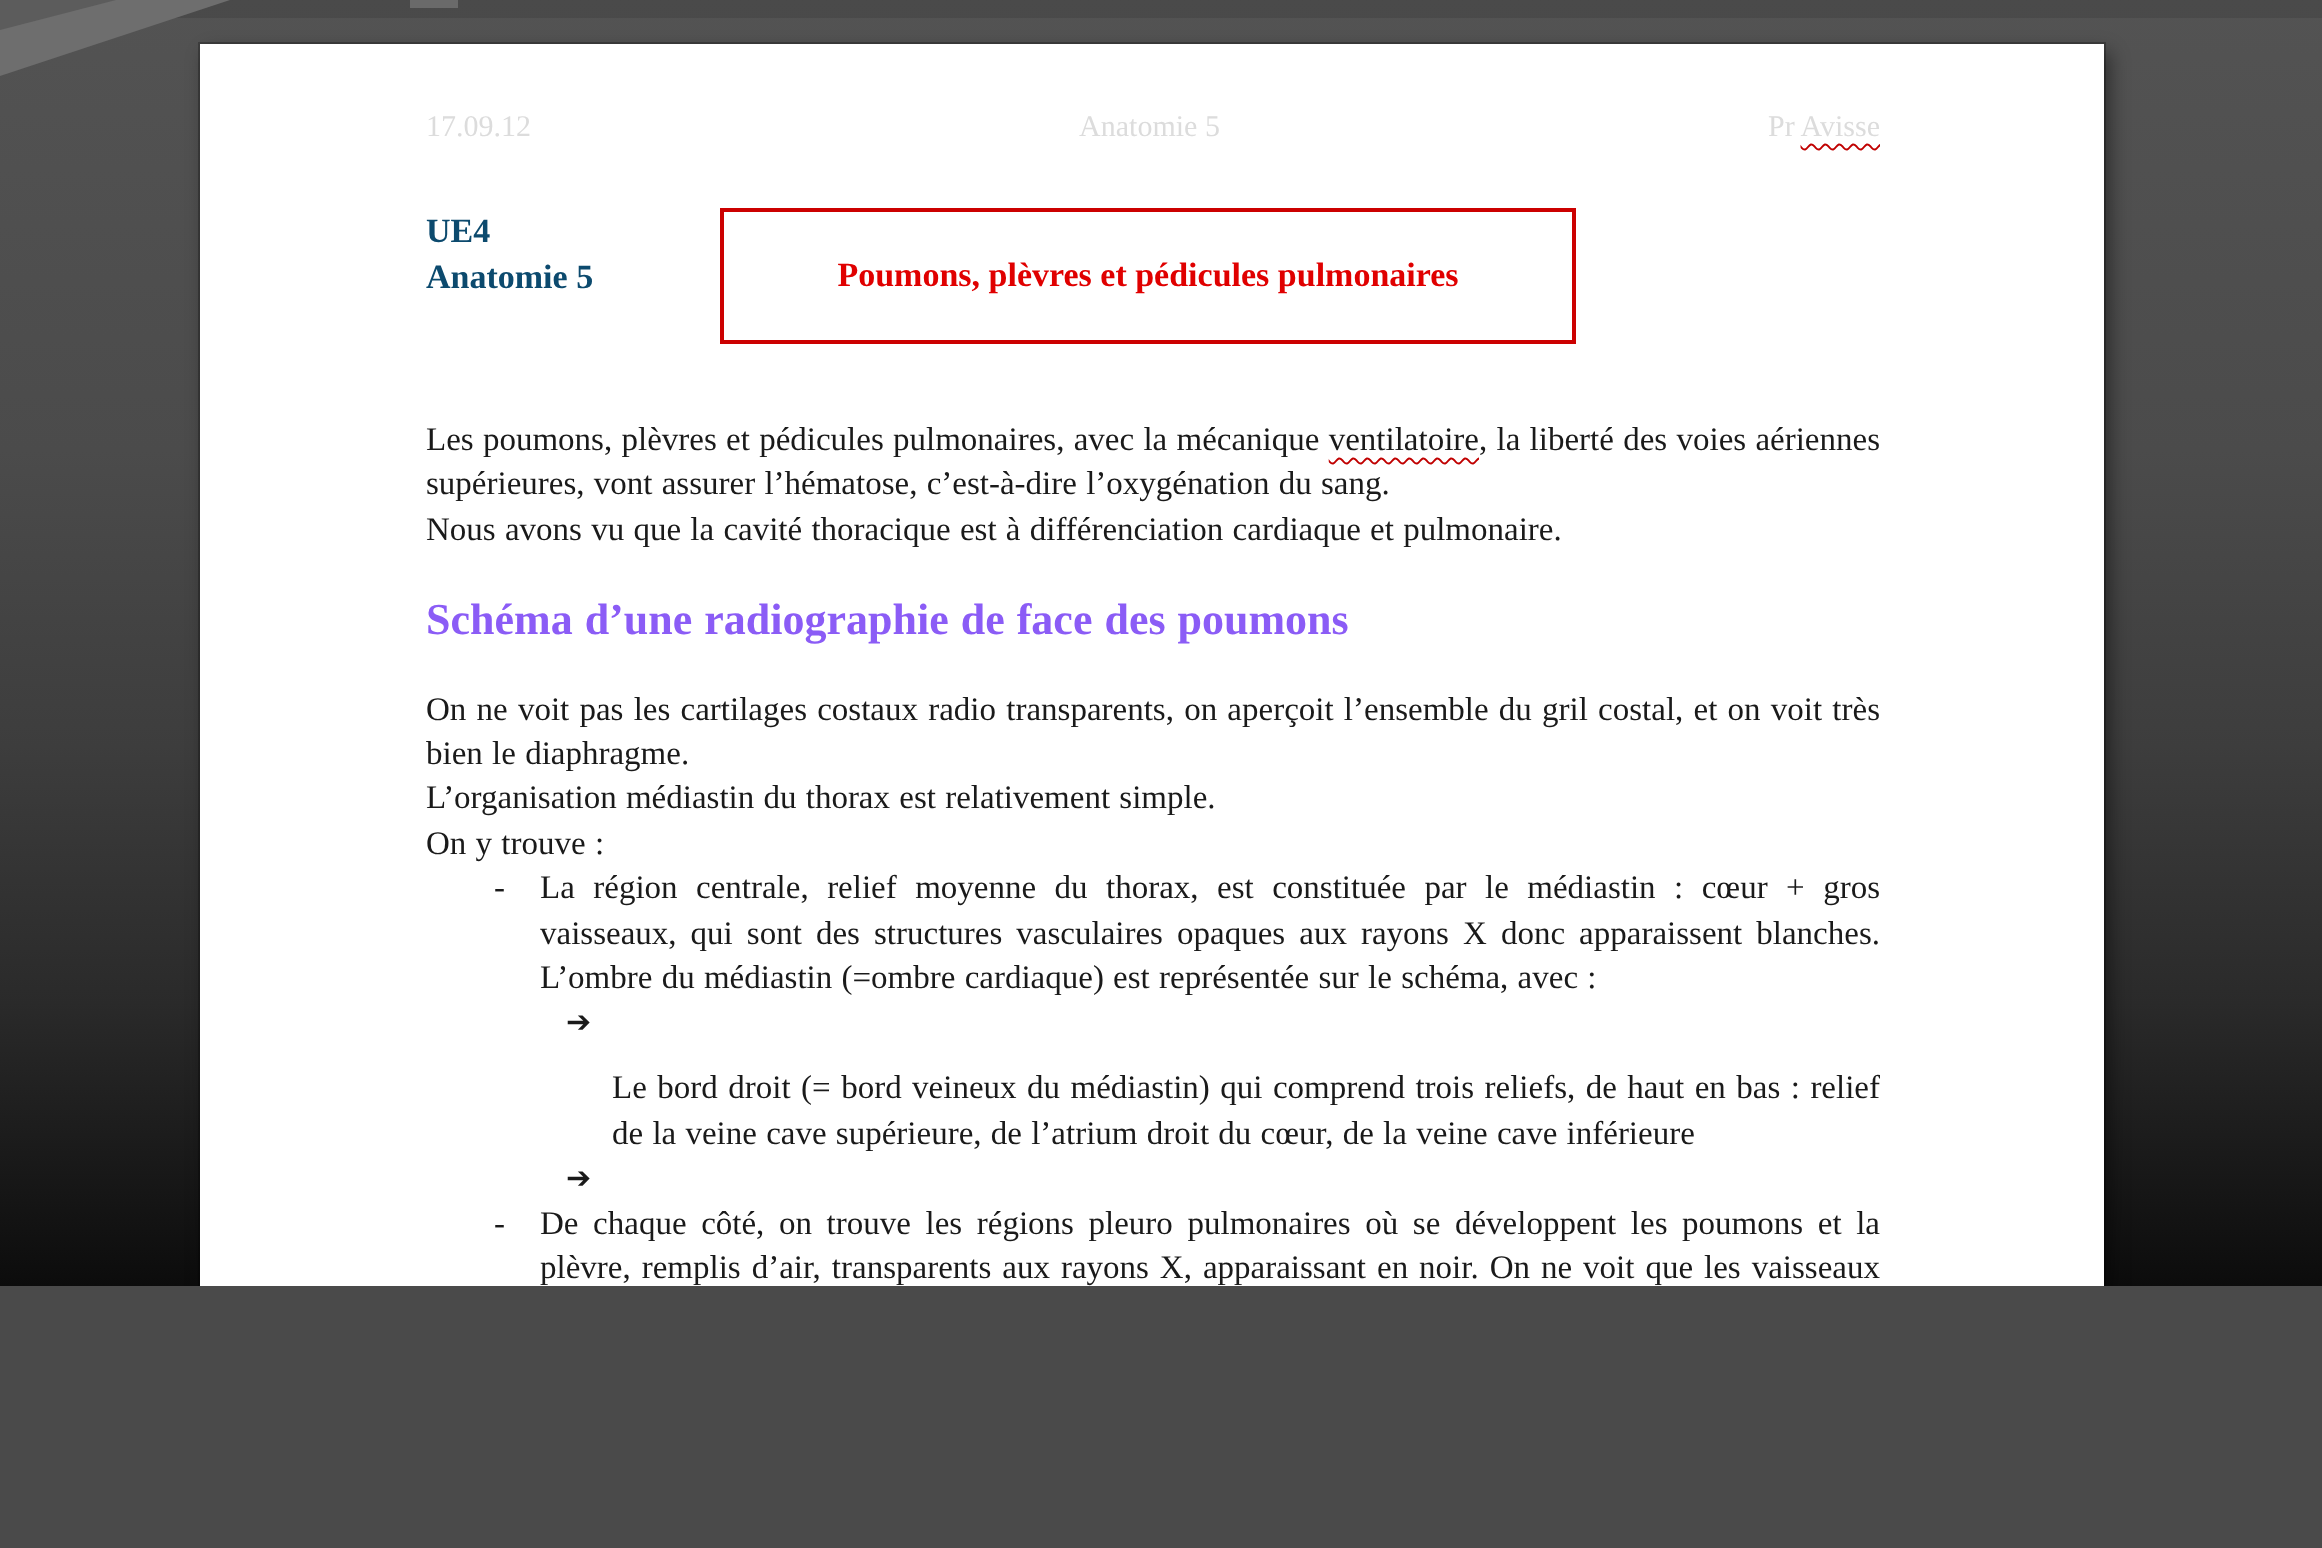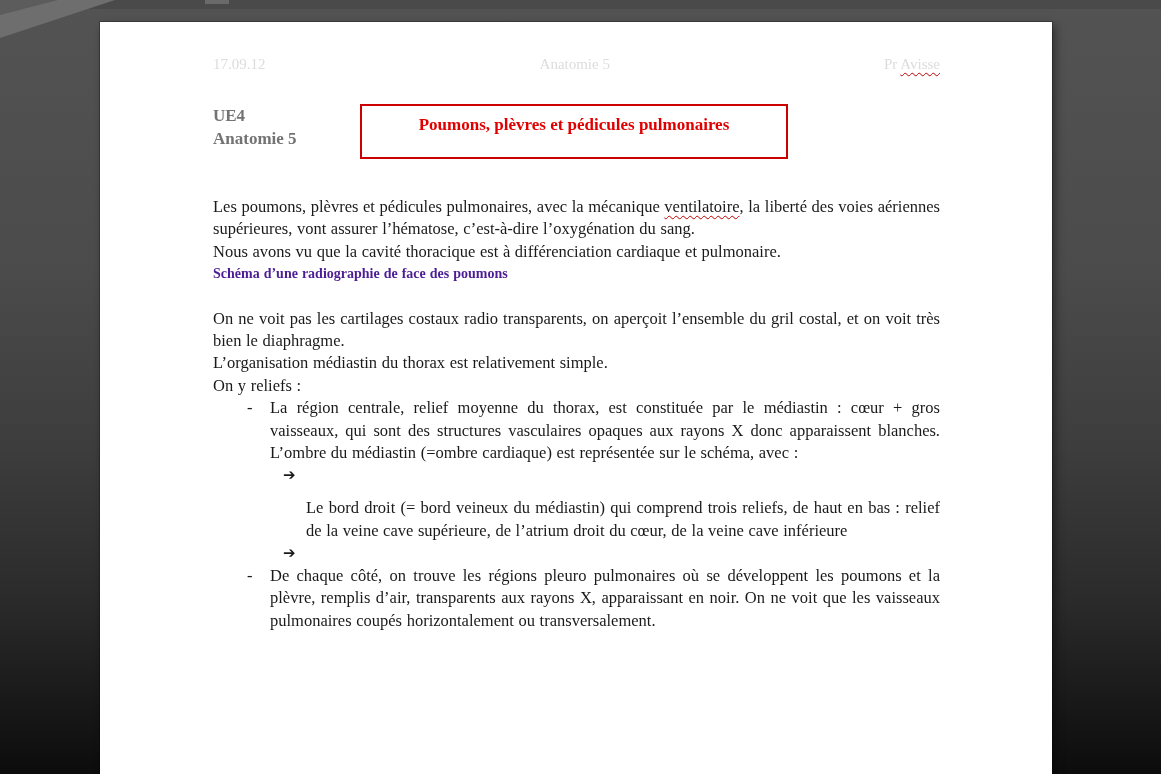--- a/index.html
+++ b/index.html
@@ -2,21 +2,21 @@
 <html><head>
 <meta charset="utf-8">
 <style>
   html,body{margin:0;padding:0;}
   body{
     width:1161px;height:774px;overflow:hidden;
     font-family:"Liberation Serif","DejaVu Serif",serif;
     background:#4a4a4a;
   }
   .stage{
-    position:relative;width:1161px;height:774px;overflow:hidden;
+    position:relative;width:1161px;height:643px;overflow:hidden;
     background:linear-gradient(to bottom,#535353 0%,#4b4b4b 35%,#3d3d3d 58%,#2a2a2a 78%,#0c0c0c 100%);
   }
   .bg-top-band{position:absolute;top:0;left:0;width:100%;height:9px;background:rgba(0,0,0,0.10);}
   .wedge-light{position:absolute;top:0;left:0;width:115px;height:38px;background:#6e6e6e;clip-path:polygon(0 0,100% 0,0 100%);}
   .wedge-dark{position:absolute;top:0;left:0;width:58px;height:15px;background:#5c5c5c;clip-path:polygon(0 0,100% 0,0 100%);}
   .bg-notch{position:absolute;top:0;left:205px;width:24px;height:4px;background:#6a6a6a;}
 
   .doc-page{
     position:absolute;left:100px;top:22px;width:952px;height:880px;
     background:#ffffff;
@@ -31,35 +31,35 @@
   .squiggle{
     text-decoration-line:underline;
     text-decoration-style:wavy;
     text-decoration-color:#c00000;
     text-decoration-thickness:1px;
     text-underline-offset:3px;
     text-align:center;
   }
 
   .course-row{display:flex;padding:0 112px 0 113px;margin-top:31px;}
-  .course-block{width:147px;flex-shrink:0;color:#737373;font-weight:bold;font-size:17px;line-height:23px;}
+  .course-block{width:147px;flex-shrink:0;color:#0c4a6e;font-weight:bold;font-size:17px;line-height:23px;}
   .title-box{
     width:424px;height:42px;border:2px solid #cc0000;
-    text-align:center;padding-top:9px;
+    text-align:center;padding-top:22px;
   }
   .title-box-text{color:#e00000;font-weight:bold;font-size:17px;}
 
   .content{
     padding:0 112px 0 113px;
     color:#1a1a1a;font-size:16.5px;line-height:22.4px;word-spacing:0.5px;
   }
   .j{text-align:justify;}
   .intro{margin-top:37px;}
   .section-heading{
-    color:#4c1d95;font-weight:bold;font-size:14px;
+    margin-top:23px;color:#8b5cf6;font-weight:bold;font-size:22px;
   }
   .body-block{margin-top:22px;}
   .italic-term{}
 
   .dash-item{display:flex;}
   .dash-item .marker{margin-left:34px;width:23px;flex-shrink:0;}
   .dash-item .text{flex:1;}
   .arrow-item{display:flex;}
   .arrow-item .marker{
     margin-left:70px;width:23px;flex-shrink:0;
@@ -99,21 +99,21 @@
       <div class="intro">
         <div class="j"><span>Les poumons, plèvres et pédicules pulmonaires, avec la mécanique </span><span class="squiggle">ventilatoire</span><span>, la liberté des voies aériennes supérieures, vont assurer l’hématose, c’est-à-dire l’oxygénation du sang.</span></div>
         <div class="j">Nous avons vu que la cavité thoracique est à différenciation cardiaque et pulmonaire.</div>
       </div>
 
       <div class="section-heading">Schéma d’une radiographie de face des poumons</div>
 
       <div class="body-block">
         <div class="j">On ne voit pas les cartilages costaux radio transparents, on aperçoit l’ensemble du gril costal, et on voit très bien le diaphragme.</div>
         <div class="j">L’organisation médiastin du thorax est relativement simple.</div>
-        <div class="j">On y reliefs :</div>
+        <div class="j">On y trouve :</div>
       </div>
 
       <div>
 
         <div class="dash-item">
           <div class="marker">-</div>
           <div class="text j"><span>La région centrale, relief moyenne du thorax, est constituée par le </span><span class="italic-term">médiastin</span><span> : cœur + gros vaisseaux, qui sont des structures vasculaires opaques aux rayons X donc apparaissent blanches. L’ombre du médiastin (=ombre cardiaque) est représentée sur le schéma, avec :</span></div>
         </div>
 
         <div class="arrow-item">

